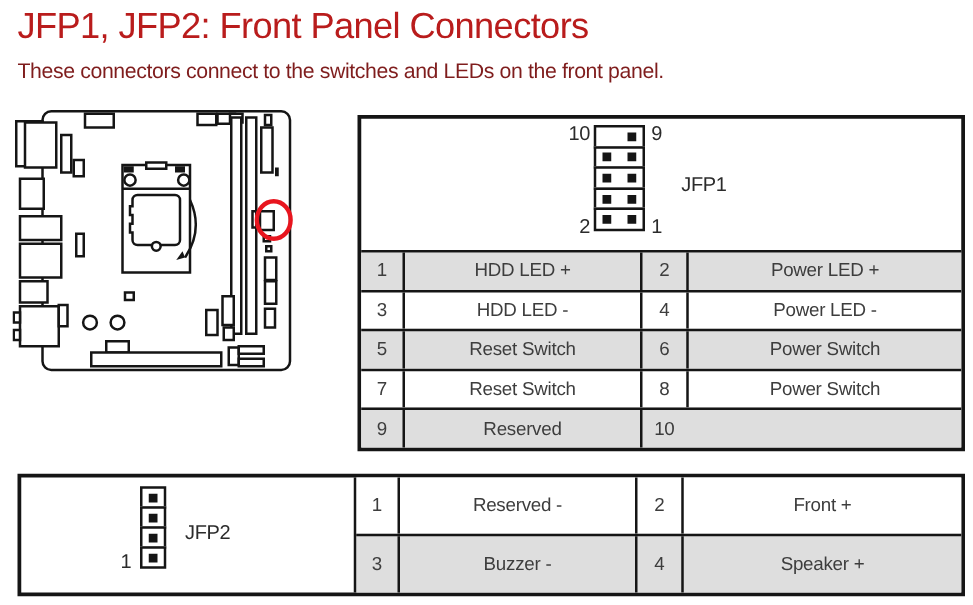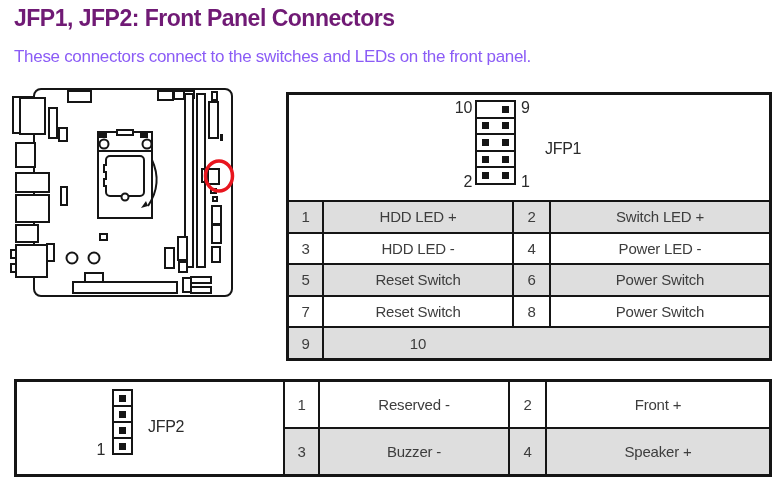--- a/index.html
+++ b/index.html
@@ -6,23 +6,23 @@
     --line:#151515;
     --text:#3d3d3d;
     --shaded:#dedede;
     --red:#e8151e;
   }
   *{box-sizing:border-box;margin:0;padding:0;}
   html,body{width:778px;height:484px;background:#ffffff;overflow:hidden;
     font-family:"Liberation Sans","DejaVu Sans",sans-serif;}
   .page{position:relative;width:778px;height:484px;background:#fff;}
 
-  .title{position:absolute;left:14px;top:5px;font-size:23px;font-weight:bold;
-    color:#701a75;letter-spacing:-0.5px;}
-  .subtitle{position:absolute;left:14px;top:47px;font-size:17px;color:#8b5cf6;
+  .title{position:absolute;left:14px;top:5px;font-size:29px;font-weight:normal;
+    color:#b91c1c;letter-spacing:-0.5px;}
+  .subtitle{position:absolute;left:14px;top:47px;font-size:17px;color:#7f1d1d;
     letter-spacing:-0.3px;}
 
   
   .board-wrap{position:absolute;left:10px;top:85px;width:235px;height:218px;}
 
   
   .panel{position:absolute;border:3px solid var(--line);background:#fff;}
   .panel-jfp1{left:286px;top:92px;width:486px;height:269px;display:flex;flex-direction:column;}
   .panel-jfp2{left:14px;top:379px;width:758px;height:98px;display:flex;flex-direction:row;}
 
@@ -165,21 +165,21 @@
       <span class="conn-label lab-9">9</span>
       <span class="conn-label lab-2">2</span>
       <span class="conn-label lab-1">1</span>
       <span class="conn-label lab-jfp1">JFP1</span>
     </div>
     <div class="ptable">
       <div class="prow shaded">
         <div class="cell">1</div>
         <div class="cell">HDD LED +</div>
         <div class="cell">2</div>
-        <div class="cell">Switch LED +</div>
+        <div class="cell">Power LED +</div>
       </div>
       <div class="prow">
         <div class="cell">3</div>
         <div class="cell">HDD LED -</div>
         <div class="cell">4</div>
         <div class="cell">Power LED -</div>
       </div>
       <div class="prow shaded">
         <div class="cell">5</div>
         <div class="cell">Reset Switch</div>
@@ -187,20 +187,21 @@
         <div class="cell">Power Switch</div>
       </div>
       <div class="prow">
         <div class="cell">7</div>
         <div class="cell">Reset Switch</div>
         <div class="cell">8</div>
         <div class="cell">Power Switch</div>
       </div>
       <div class="prow shaded">
         <div class="cell">9</div>
+        <div class="cell">Reserved</div>
         <div class="cell">10</div>
       </div>
     </div>
   </div>
 
   <div class="panel panel-jfp2">
     <div class="jfp2-diagram">
       <div class="connector jfp2-conn">
         <div class="conn-row">
             <span class="pin-sq"></span>

